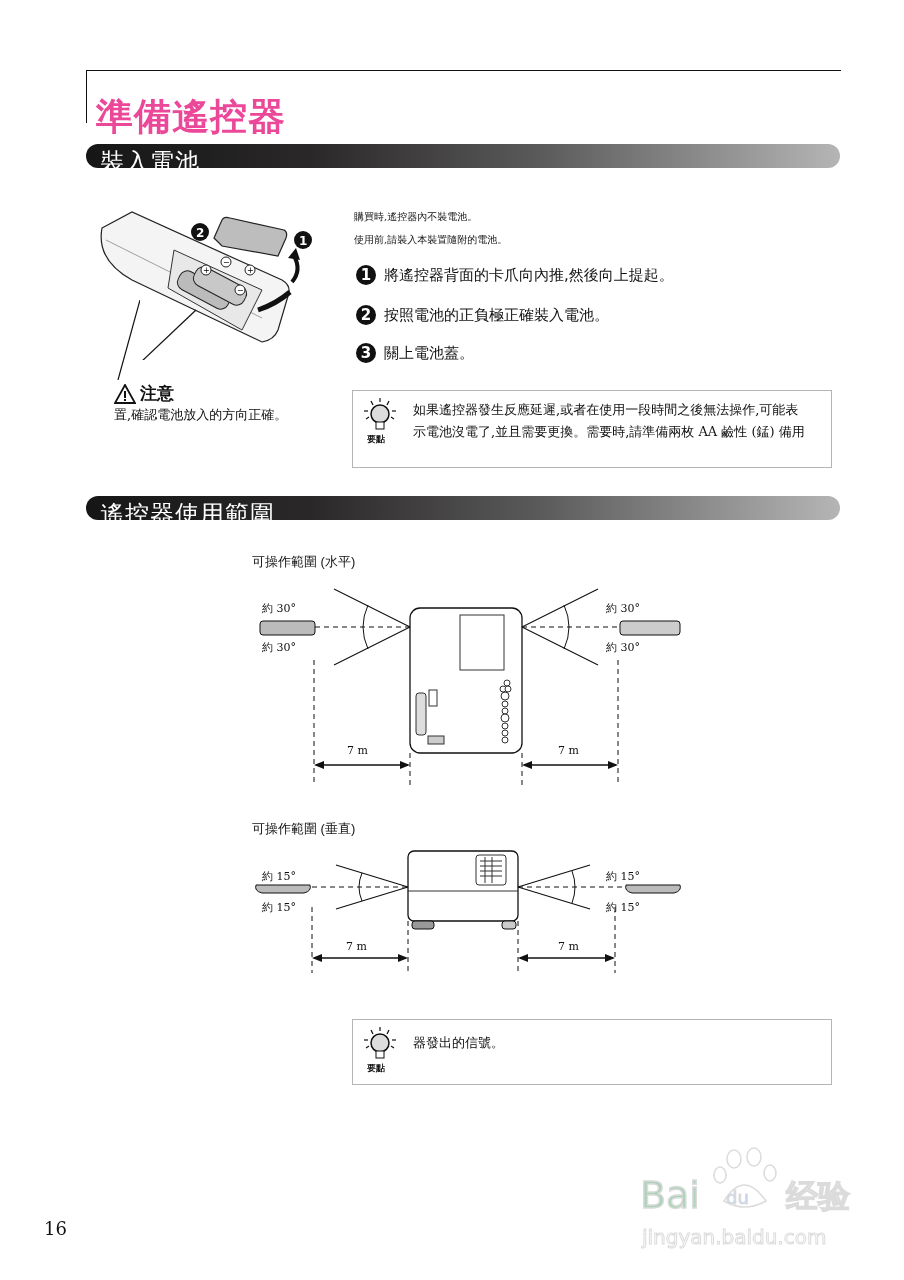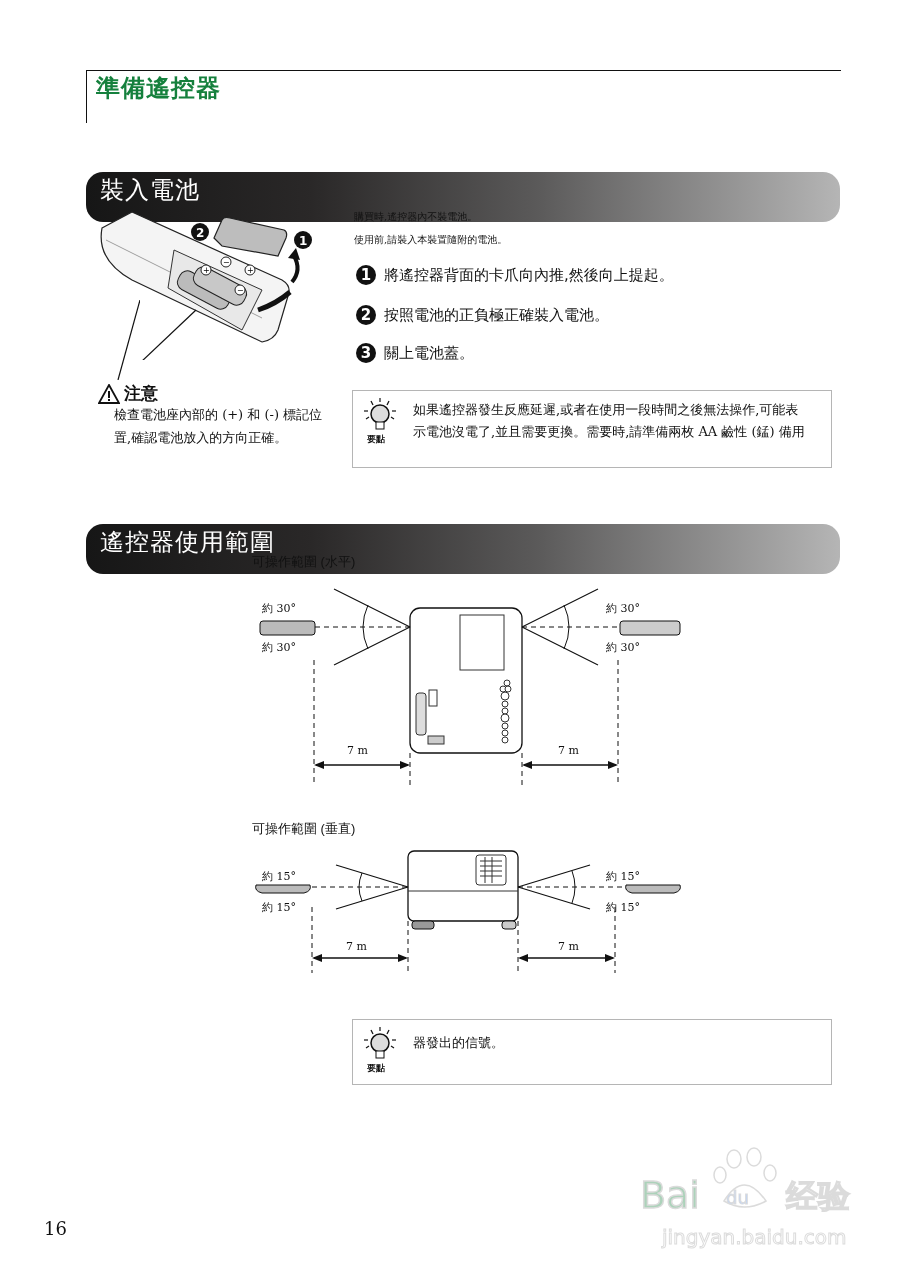--- a/index.html
+++ b/index.html
@@ -3,26 +3,26 @@
 <meta charset="utf-8">
 <style>
   html, body { margin: 0; padding: 0; background: #ffffff; }
   body { width: 904px; height: 1280px; position: relative; overflow: hidden;
          font-family: "DejaVu Serif", "Liberation Serif", serif; color: #111; }
   .abs { position: absolute; }
 
   
   .title-frame { left: 86px; top: 70px; width: 754px; height: 52px;
     border-top: 1.5px solid #111; border-left: 1.5px solid #111; }
-  .page-title { left: 96px; top: 72px; font-family: "DejaVu Sans", sans-serif;
-    font-weight: bold; font-size: 24px; letter-spacing: 1px; color: #15803d; }
+  .page-title { left: 96px; top: 92px; font-family: "DejaVu Sans", sans-serif;
+    font-weight: bold; font-size: 37px; letter-spacing: 1px; color: #ec4899; }
 
   
-  .banner { left: 86px; width: 754px; height: 50px; border-radius: 17px;
-    background: linear-gradient(to right, #161616 0%, #2a2828 30%, #5b5a5a 60%, #b5b5b5 100%); margin-top: 28px; }
+  .banner { left: 86px; width: 754px; height: 24px; border-radius: 17px;
+    background: linear-gradient(to right, #161616 0%, #2a2828 30%, #5b5a5a 60%, #b5b5b5 100%); }
   .banner span { position: absolute; left: 14px; top: 2px; color: #fff;
     font-family: "DejaVu Sans", sans-serif; font-size: 24px; font-weight: normal; letter-spacing: 1px; }
 
   .body-text { font-size: 10px; line-height: 23px; }
   .step { font-family: "DejaVu Sans", sans-serif; font-size: 15px; display: flex; align-items: center; }
   .step-num { width: 20px; height: 20px; border-radius: 50%; background: #111; color: #fff;
     font-family: "DejaVu Sans", sans-serif; font-weight: bold; font-size: 15px;
     display: inline-flex; align-items: center; justify-content: center; margin-right: 8px; }
 
   .caution-head { font-family: "DejaVu Sans", sans-serif; font-weight: bold; font-size: 17px; display: flex; align-items: center; }
@@ -79,30 +79,29 @@
   <text x="104" y="37" font-size="12" fill="#fff" font-weight="bold" font-family="DejaVu Sans, sans-serif">2</text>
   <circle cx="211" cy="40" r="9" fill="#111"></circle>
   <text x="207" y="45" font-size="12" fill="#fff" font-weight="bold" font-family="DejaVu Sans, sans-serif">1</text>
 
   <line x1="104" y1="110" x2="30" y2="180" stroke="#111" stroke-width="1.2"></line>
 </svg>
 <svg class="abs" style="left:110px;top:300px;" width="30" height="80">
   <line x1="30" y1="0" x2="8" y2="80" stroke="#111" stroke-width="1.2"></line>
 </svg>
 
-<div class="abs caution-head" style="left:98px;top:382px;">
+<div class="abs caution-head" style="left:114px;top:382px;">
   <svg width="22" height="20" viewBox="0 0 22 20" style="margin-right:4px;">
     <polygon points="11,1 21,19 1,19" fill="none" stroke="#111" stroke-width="1.8"></polygon>
     <rect x="10" y="7" width="2" height="7" fill="#111"></rect>
       <rect x="10" y="15" width="2" height="2" fill="#111"></rect>
   </svg>
   <span>注意</span>
 </div>
 <div class="abs caution-text" style="left:114px;top:403px;">
-  <div>檢查電池座內部的 (+) 和 (-) 標記位</div>
   <div>置,確認電池放入的方向正確。</div>
 </div>
 
 <div class="abs body-text" style="left:354px;top:205px;">
   <div>購買時,遙控器內不裝電池。</div>
   <div>使用前,請裝入本裝置隨附的電池。</div>
 </div>
 
 <div class="abs step" style="left:356px;top:265px;">
   <span class="step-num">1</span>
@@ -278,14 +277,14 @@
     <g fill="#fff" stroke="#999" stroke-width="1.5">
       <ellipse cx="22" cy="14" rx="7" ry="9"></ellipse>
         <ellipse cx="42" cy="12" rx="7" ry="9"></ellipse>
       <ellipse cx="8" cy="30" rx="6" ry="8"></ellipse>
         <ellipse cx="58" cy="28" rx="6" ry="8"></ellipse>
       <path d="M12,56 Q32,24 54,56 Q32,68 12,56 Z"></path>
     </g>
   </svg>
   <div style="position:absolute;left:86px;top:42px;font-family:'DejaVu Sans',sans-serif;font-size:18px;color:#3b82f6;text-align:center;-webkit-text-stroke:1px #999;">du</div>
   <div style="position:absolute;left:146px;top:30px;font-family:'DejaVu Sans',sans-serif;font-size:32px;font-weight:bold;color:#fff;-webkit-text-stroke:1.2px #999;">经验</div>
-  <div style="position:absolute;left:2px;top:80px;font-family:'DejaVu Sans',sans-serif;font-size:20px;color:#fff;margin-left:20px;-webkit-text-stroke:1px #999;">jingyan.baidu.com</div>
+  <div style="position:absolute;left:2px;top:80px;font-family:'DejaVu Sans',sans-serif;font-size:20px;color:#fff;-webkit-text-stroke:1px #999;">jingyan.baidu.com</div>
 </div>
 
 </body></html>

